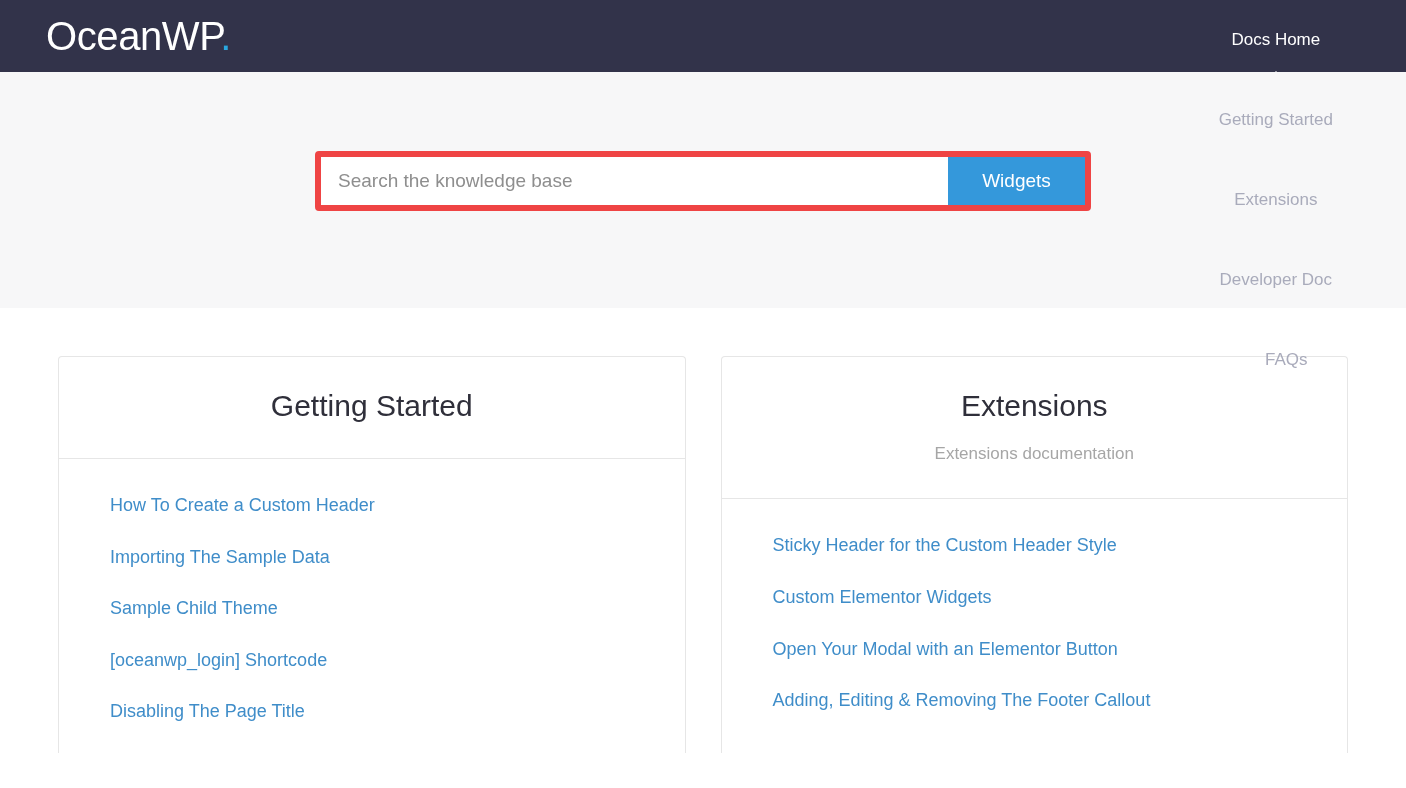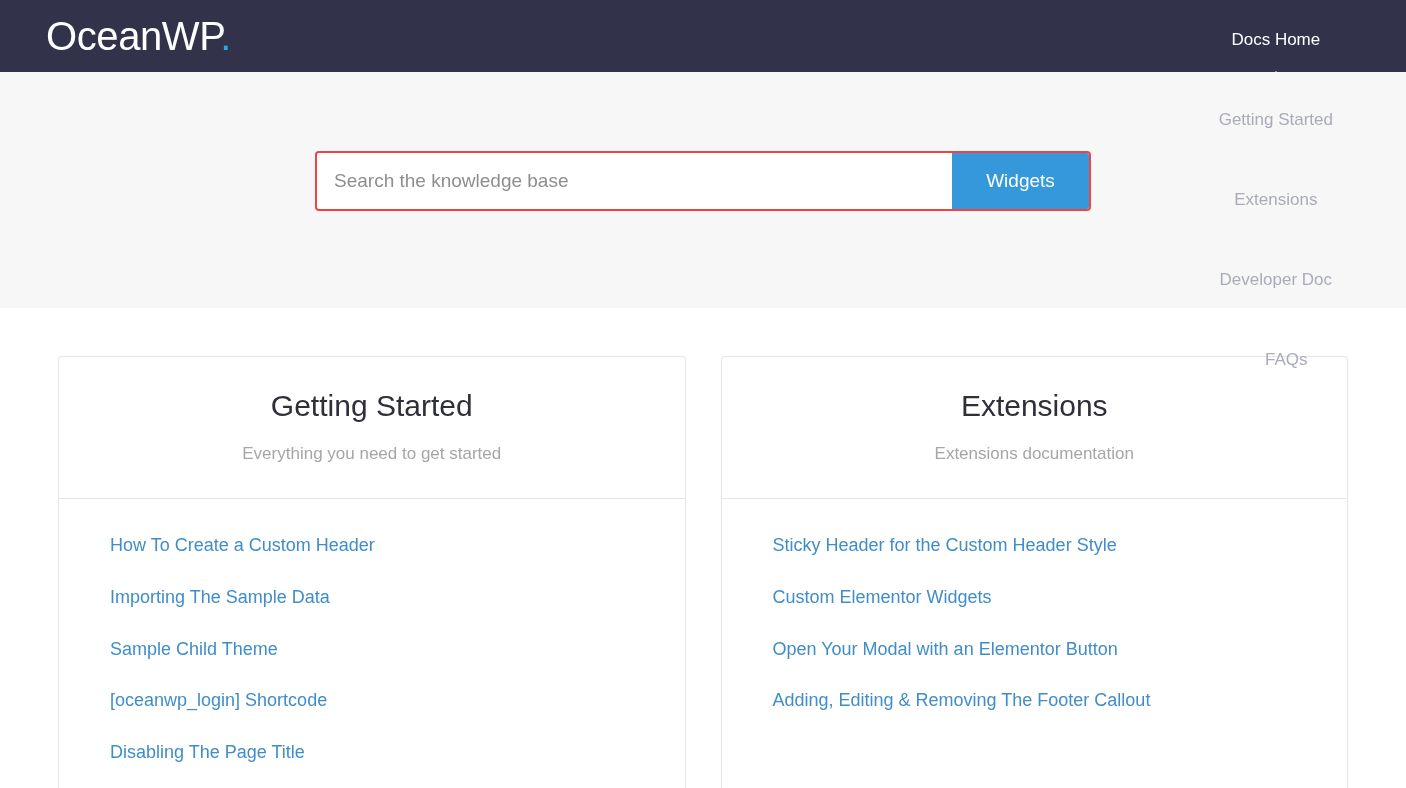--- a/index.html
+++ b/index.html
@@ -85,21 +85,21 @@
     line-height: 1.25;
   }
 
   .searchbar {
     margin: 41px auto 0;
     width: 776px;
     height: 60px;
     display: flex;
     align-items: stretch;
     background: #ffffff;
-    border: 2px solid #ef4444;
+    border: 6px solid #ef4444;
     border-radius: 4px;
     overflow: hidden;
   }
 
   .search-input {
     flex: 1 1 auto;
     border: 0;
     outline: none;
     background: transparent;
     padding: 0 17px;
@@ -197,21 +197,20 @@
     <button class="search-button" type="submit">Widgets</button>
   </form>
 
 </div>
 
 <div class="cards">
 
   <div class="card">
     <div class="card-head">
       <h2 class="card-title">Getting Started</h2>
-      <p class="card-subtitle">Everything you need to get started</p>
     </div>
     <ul class="card-links">
       <li><a class="card-link">How To Create a Custom Header</a></li>
       <li><a class="card-link">Importing The Sample Data</a></li>
       <li><a class="card-link">Sample Child Theme</a></li>
       <li><a class="card-link">[oceanwp_login] Shortcode</a></li>
       <li><a class="card-link">Disabling The Page Title</a></li>
     </ul>
   </div>
 

